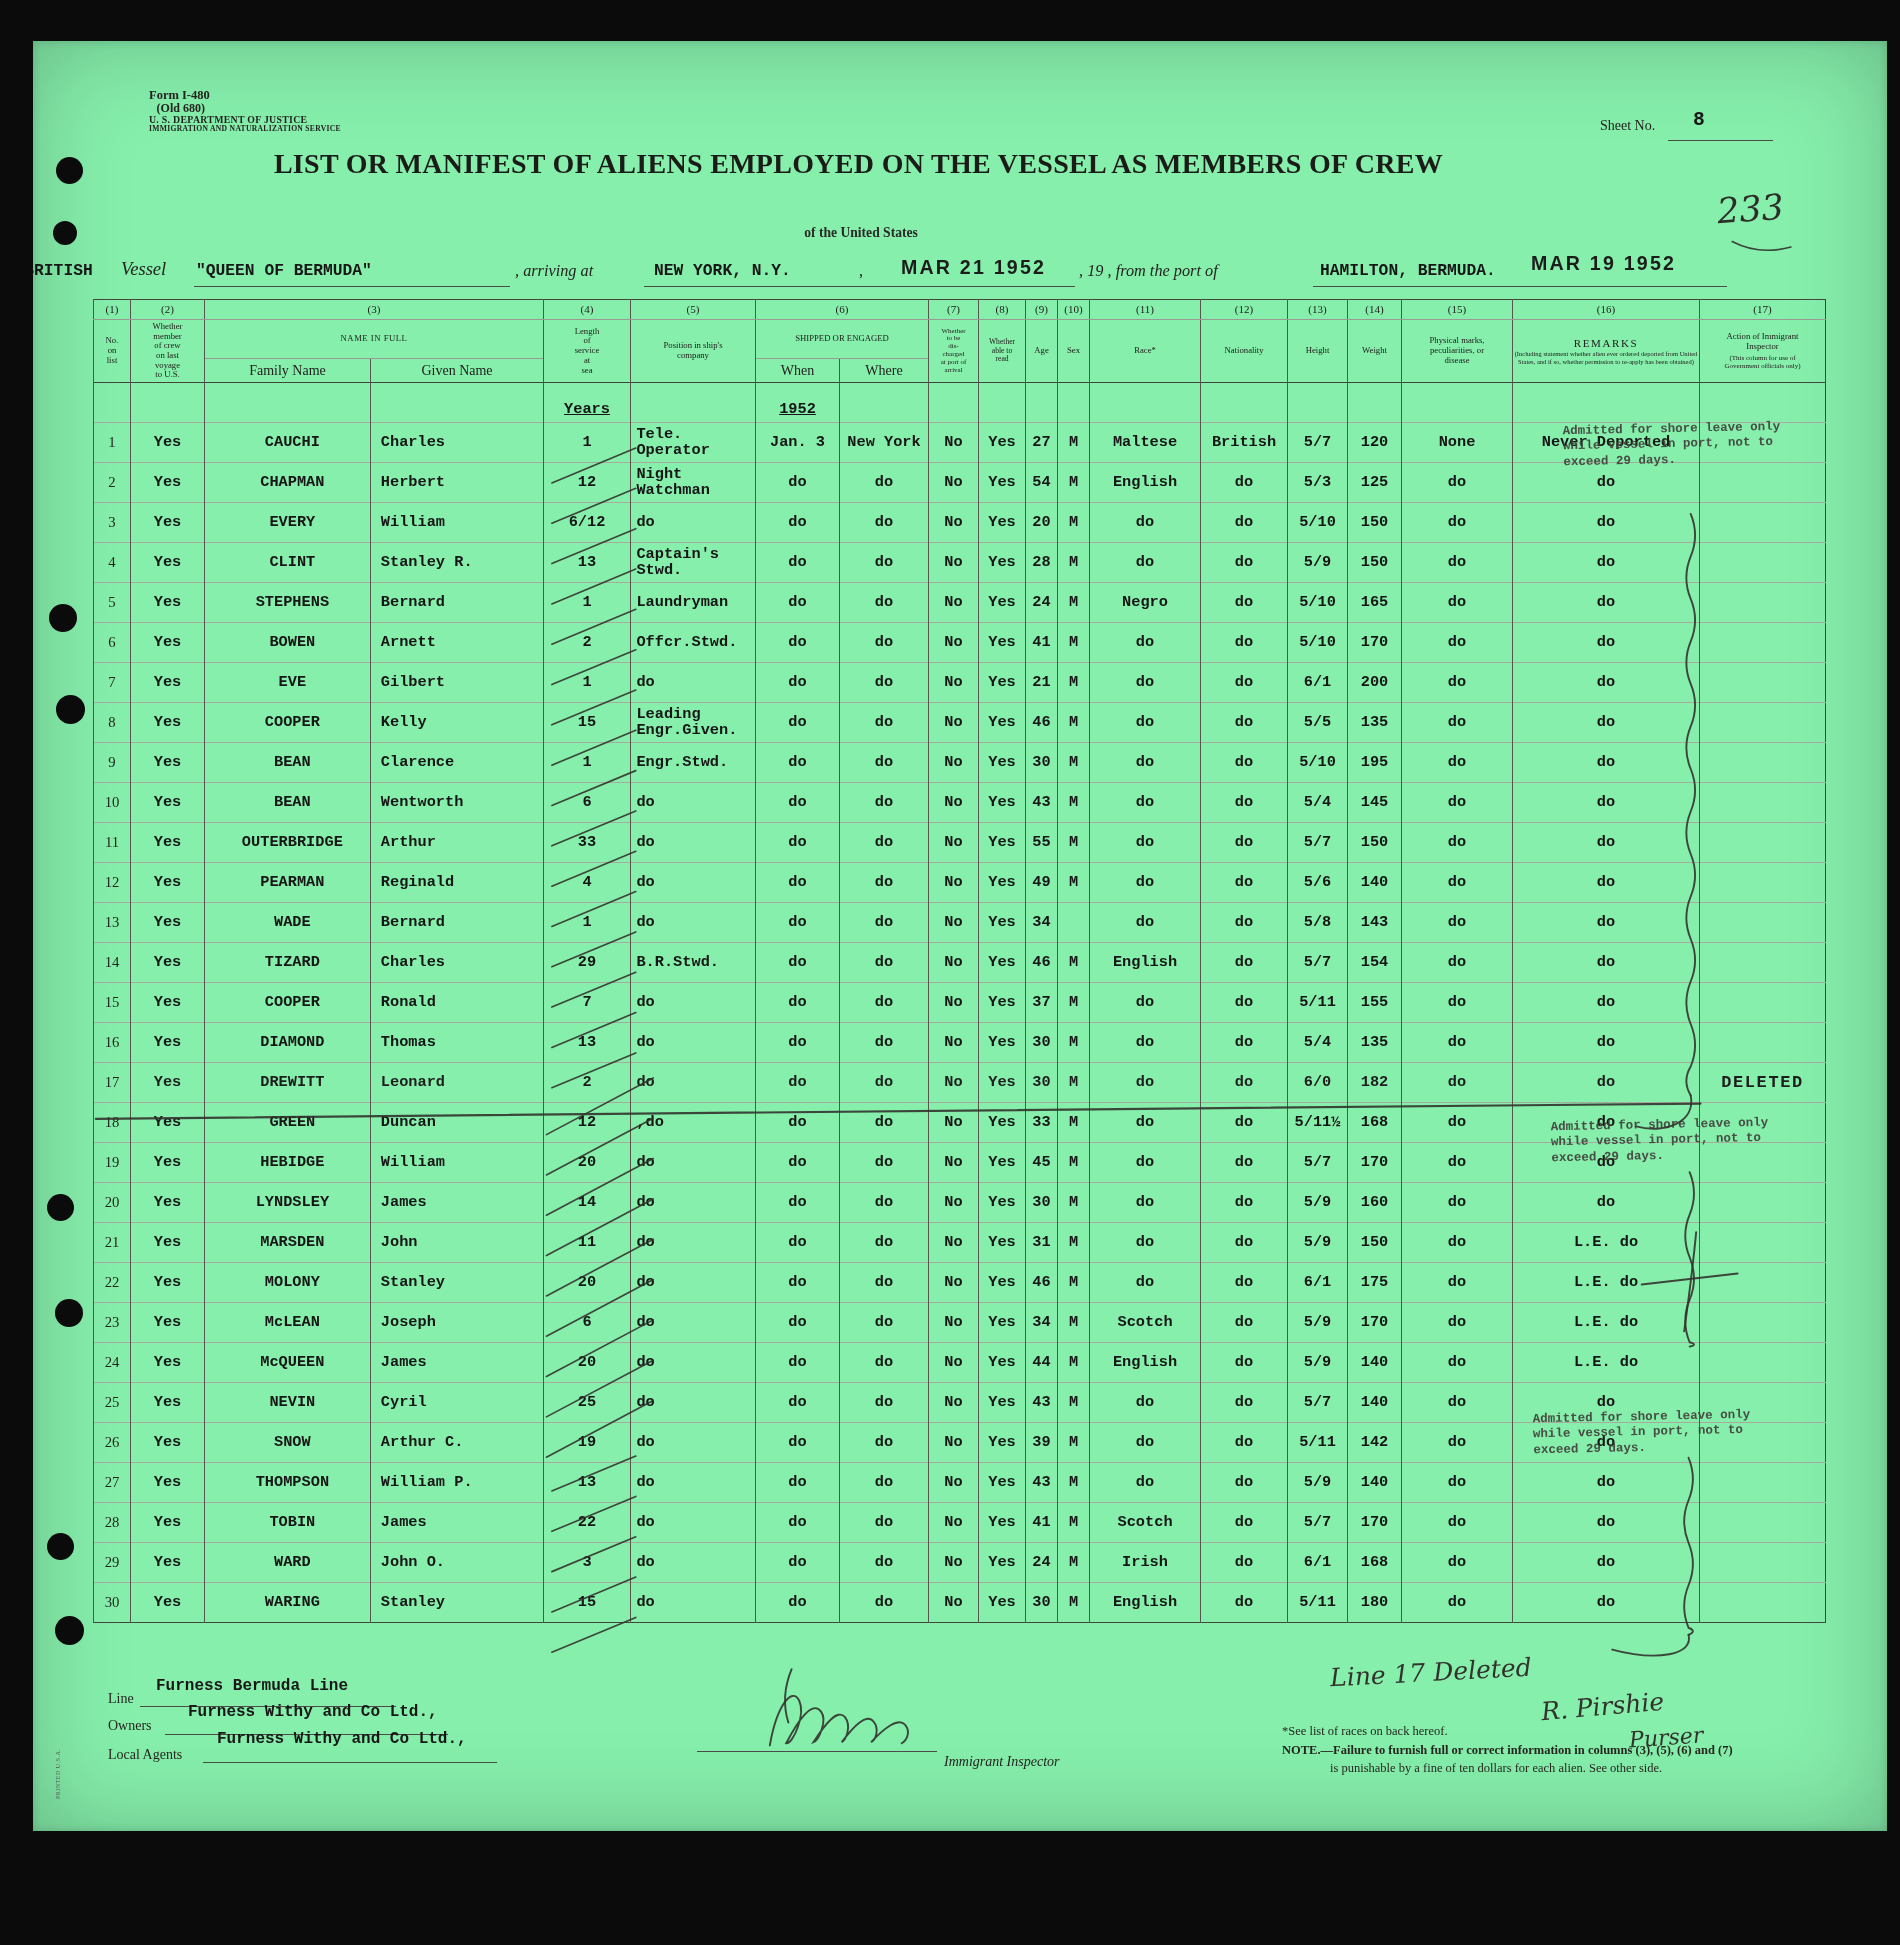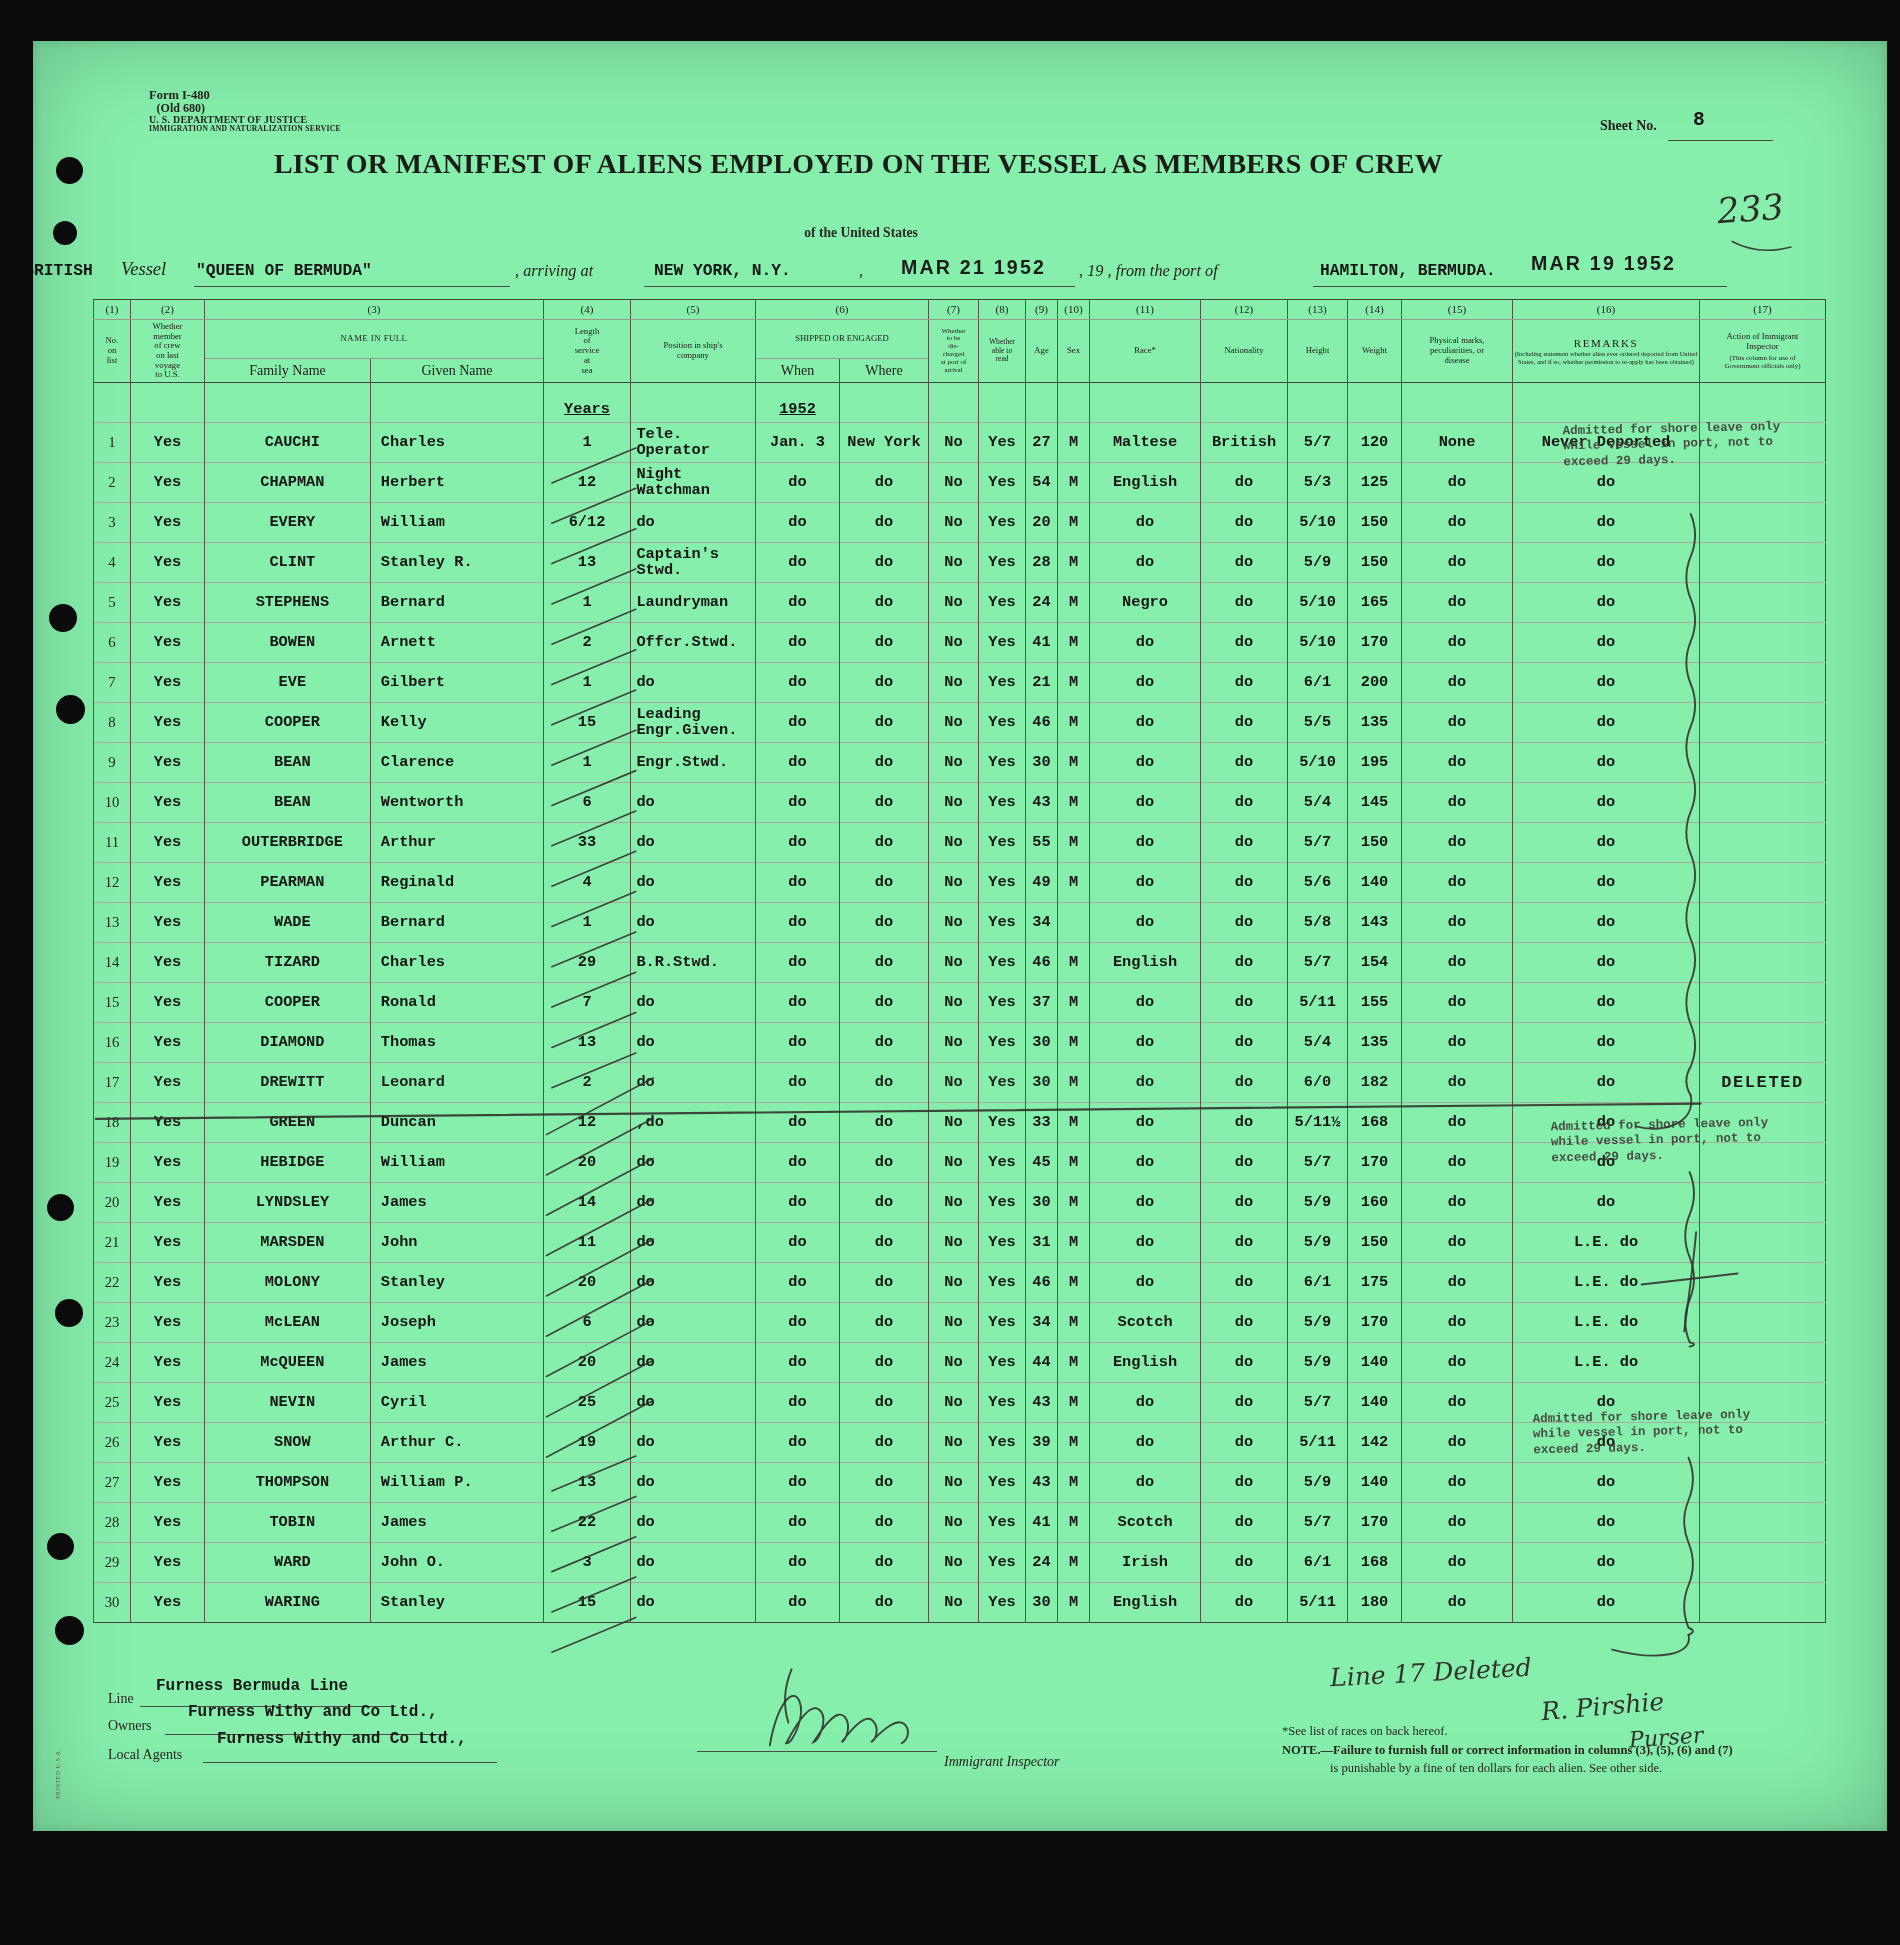--- a/index.html
+++ b/index.html
@@ -26,21 +26,21 @@
   
   .form-id{left:116px;top:48px;line-height:1.05;}
   .form-id .l1{font-size:12.5px;font-weight:bold;}
   .form-id .l2{font-size:12px;font-weight:bold;padding-left:7.6px;}
   .form-id .l3{font-size:9.8px;font-weight:bold;letter-spacing:0.3px;}
   .form-id .l4{font-size:7.6px;font-weight:bold;letter-spacing:0.3px;}
   .title{left:185px;top:107px;width:1281px;text-align:center;font-size:28px;font-weight:bold;color:#1b1b18;letter-spacing:0.3px;}
   .subtitle{left:174px;top:161px;width:1308px;text-align:center;font-size:13.6px;font-weight:bold;color:#2a2a26;}
   .subtitle2{left:174px;top:184px;width:1308px;text-align:center;font-size:13.6px;font-weight:bold;color:#2a2a26;}
   .pageno{left:1684px;top:148px;font-size:35px;transform:rotate(-4deg);color:#2e2e29;}
-  .sheet-label{left:1567px;top:77px;font-size:14px;font-weight:bold;}
+  .sheet-label{left:1567px;top:77px;font-size:14px;}
   .sheet-val{left:1660px;top:68px;font-size:19.6px;}
 
   
   .v-nat{left:-8.7px;top:220px;font-size:16.3px;}
   .v-label{left:88px;top:218px;font-size:18.5px;}
   .v-name{left:163px;top:220px;font-size:16.3px;}
   .v-arr{left:482px;top:220px;font-size:16.3px;}
   .v-port1{left:621px;top:220px;font-size:16.3px;}
   .v-comma{left:826px;top:220px;font-size:16.3px;}
   .v-stamp1{left:868px;top:215px;font-size:19.6px;}

